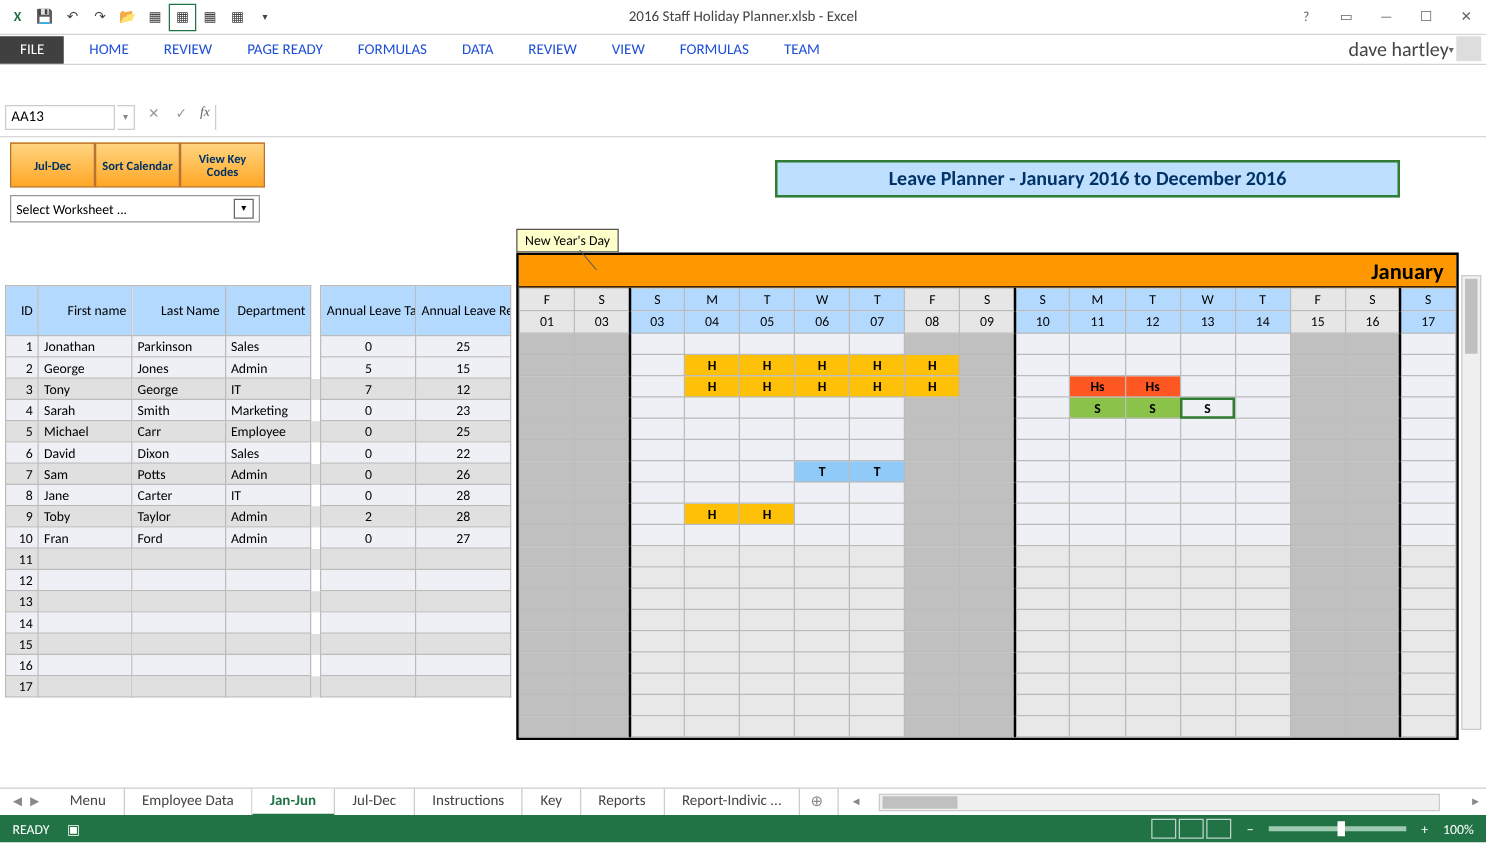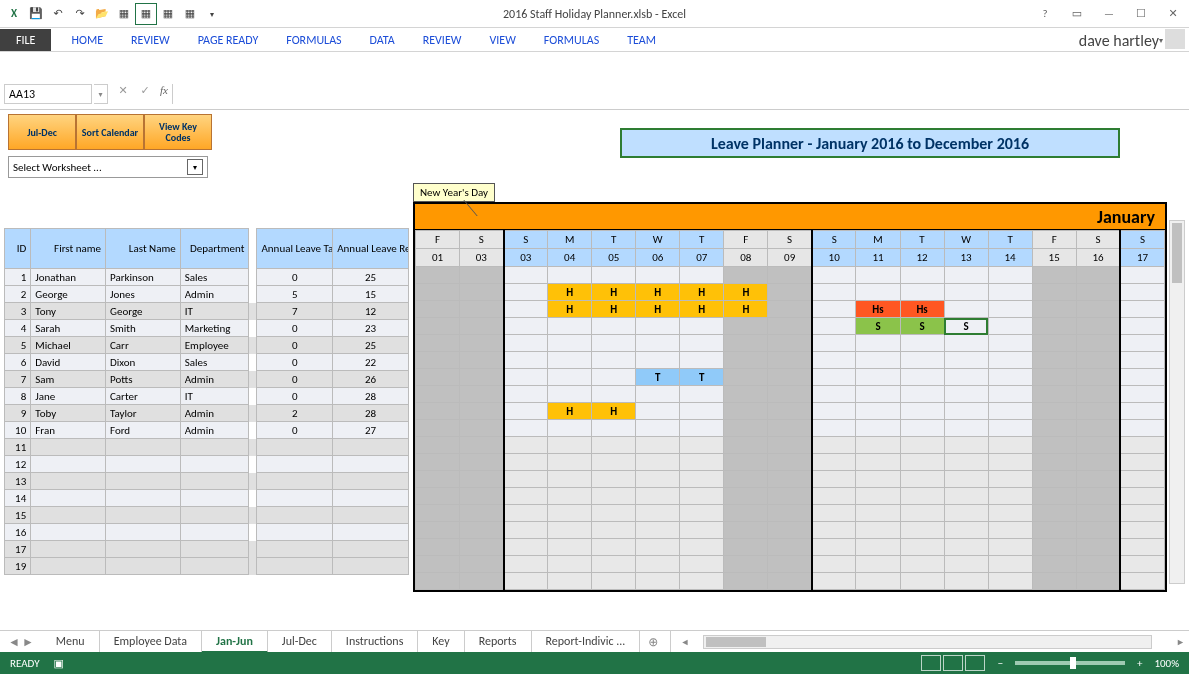--- a/index.html
+++ b/index.html
@@ -759,29 +759,20 @@
             <td class="num">16</td>
       <td></td>
             <td></td>
             <td></td>
       <td class="gapcol"></td>
             <td></td>
             <td></td>
           </tr>
           <tr class="alt">
             <td class="num">17</td>
-      <td></td>
-            <td></td>
-            <td></td>
-      <td class="gapcol"></td>
-            <td></td>
-            <td></td>
-          </tr>
-          <tr class="alt">
-            <td class="num">19</td>
       <td></td>
             <td></td>
             <td></td>
       <td class="gapcol"></td>
             <td></td>
             <td></td>
           </tr>
         </tbody>
       </table>
   </div>

